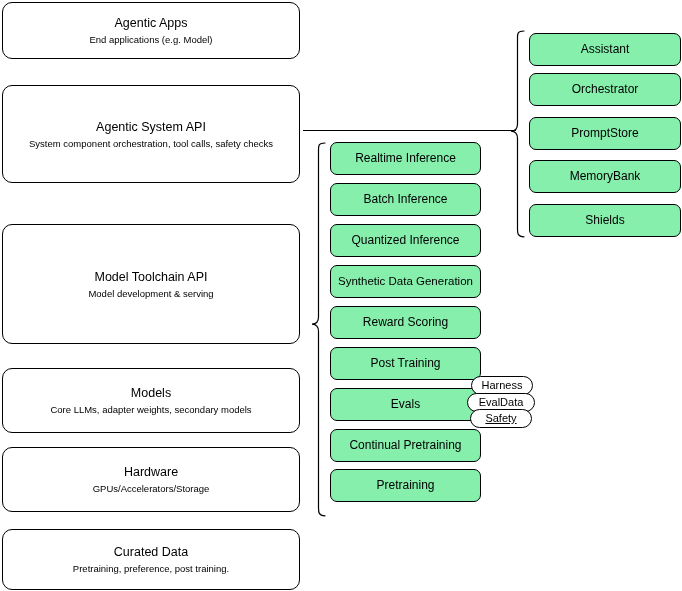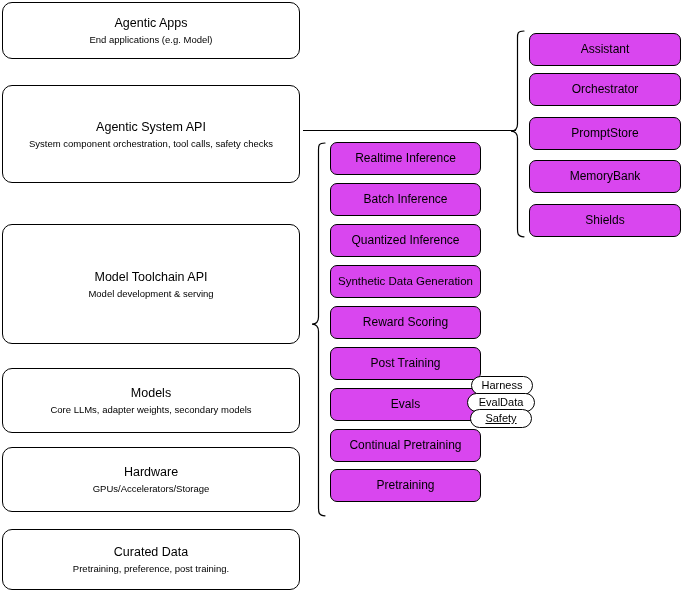--- a/index.html
+++ b/index.html
@@ -48,21 +48,21 @@
     white-space: nowrap;
   }
   .stack-box .title {
     font-size: 12.5px;
   }
   .side-box {
     position: absolute;
     box-sizing: border-box;
     border: 1px solid #000000;
     border-radius: 7px;
-    background: #d946ef;
+    background: #86efac;
     display: flex;
     align-items: center;
     justify-content: center;
     text-align: center;
   }
   .side-box .label {
     font-size: 12px;
     line-height: 15px;
     white-space: nowrap;
   }

